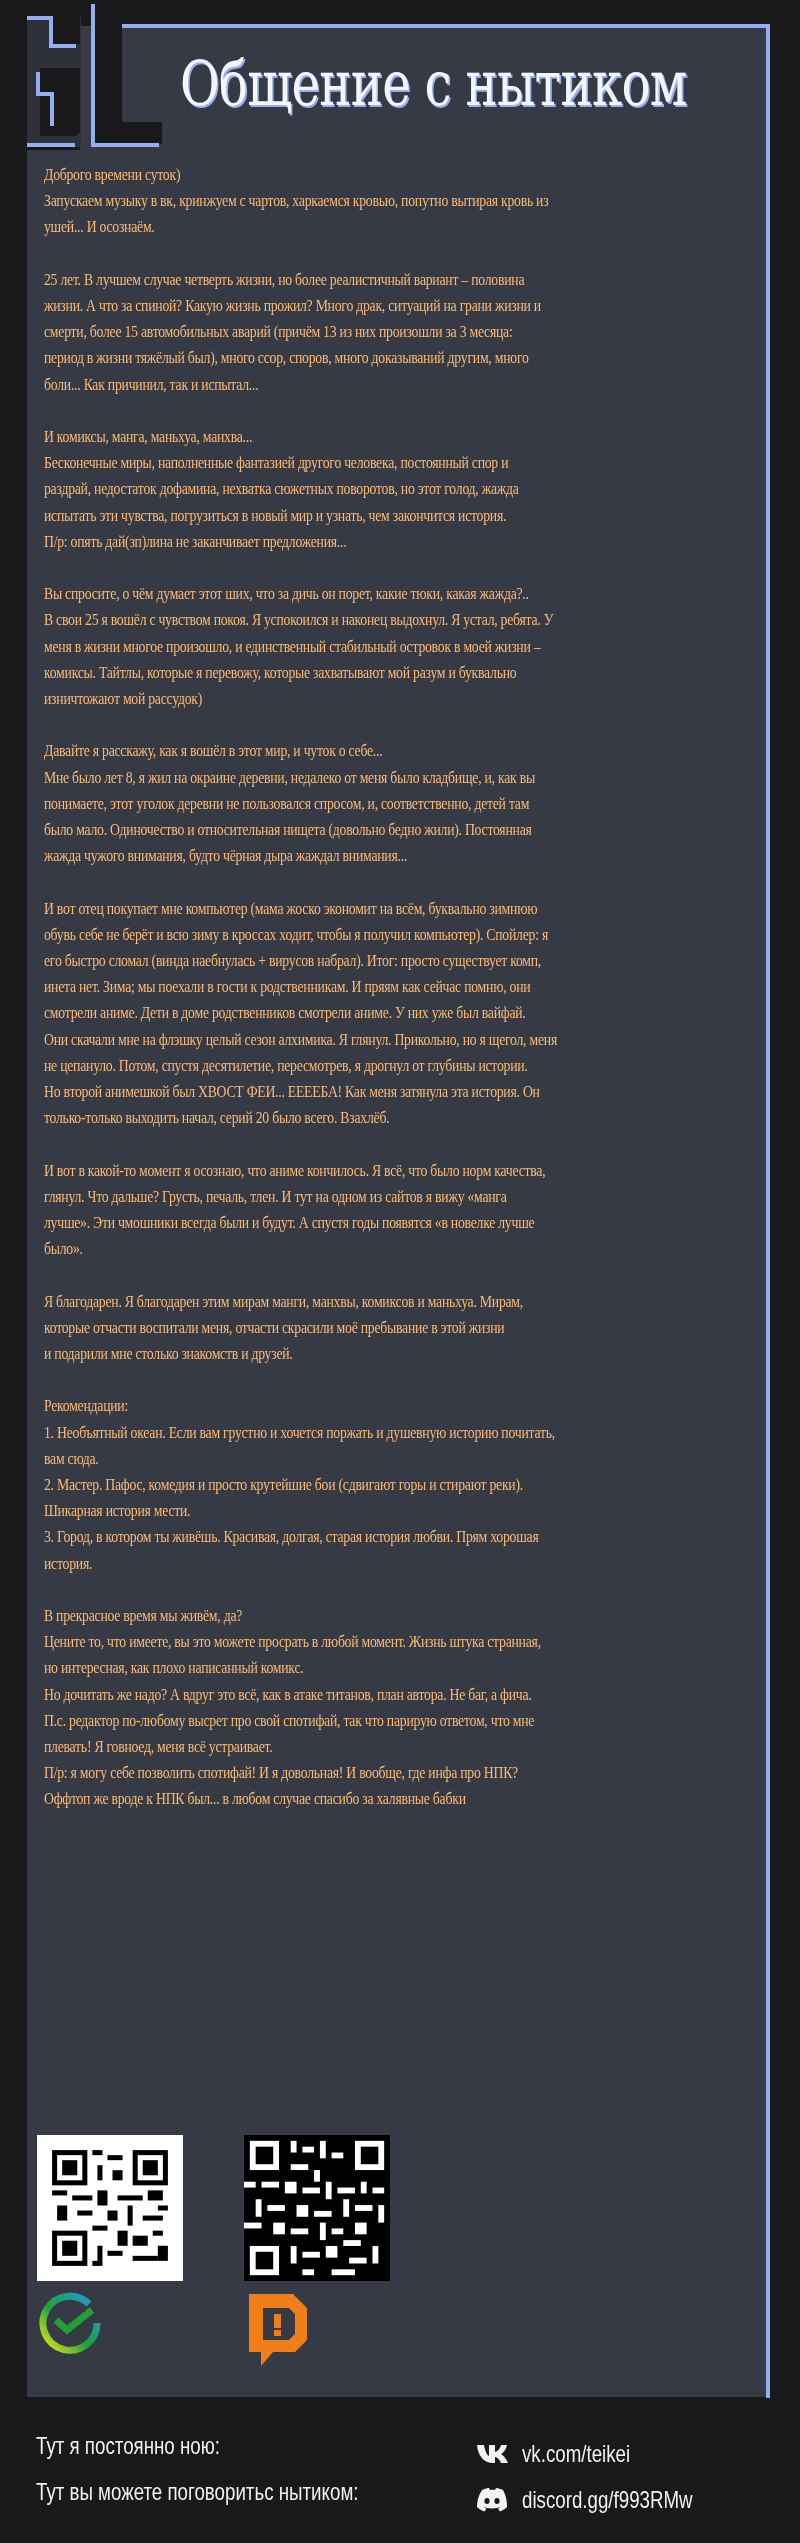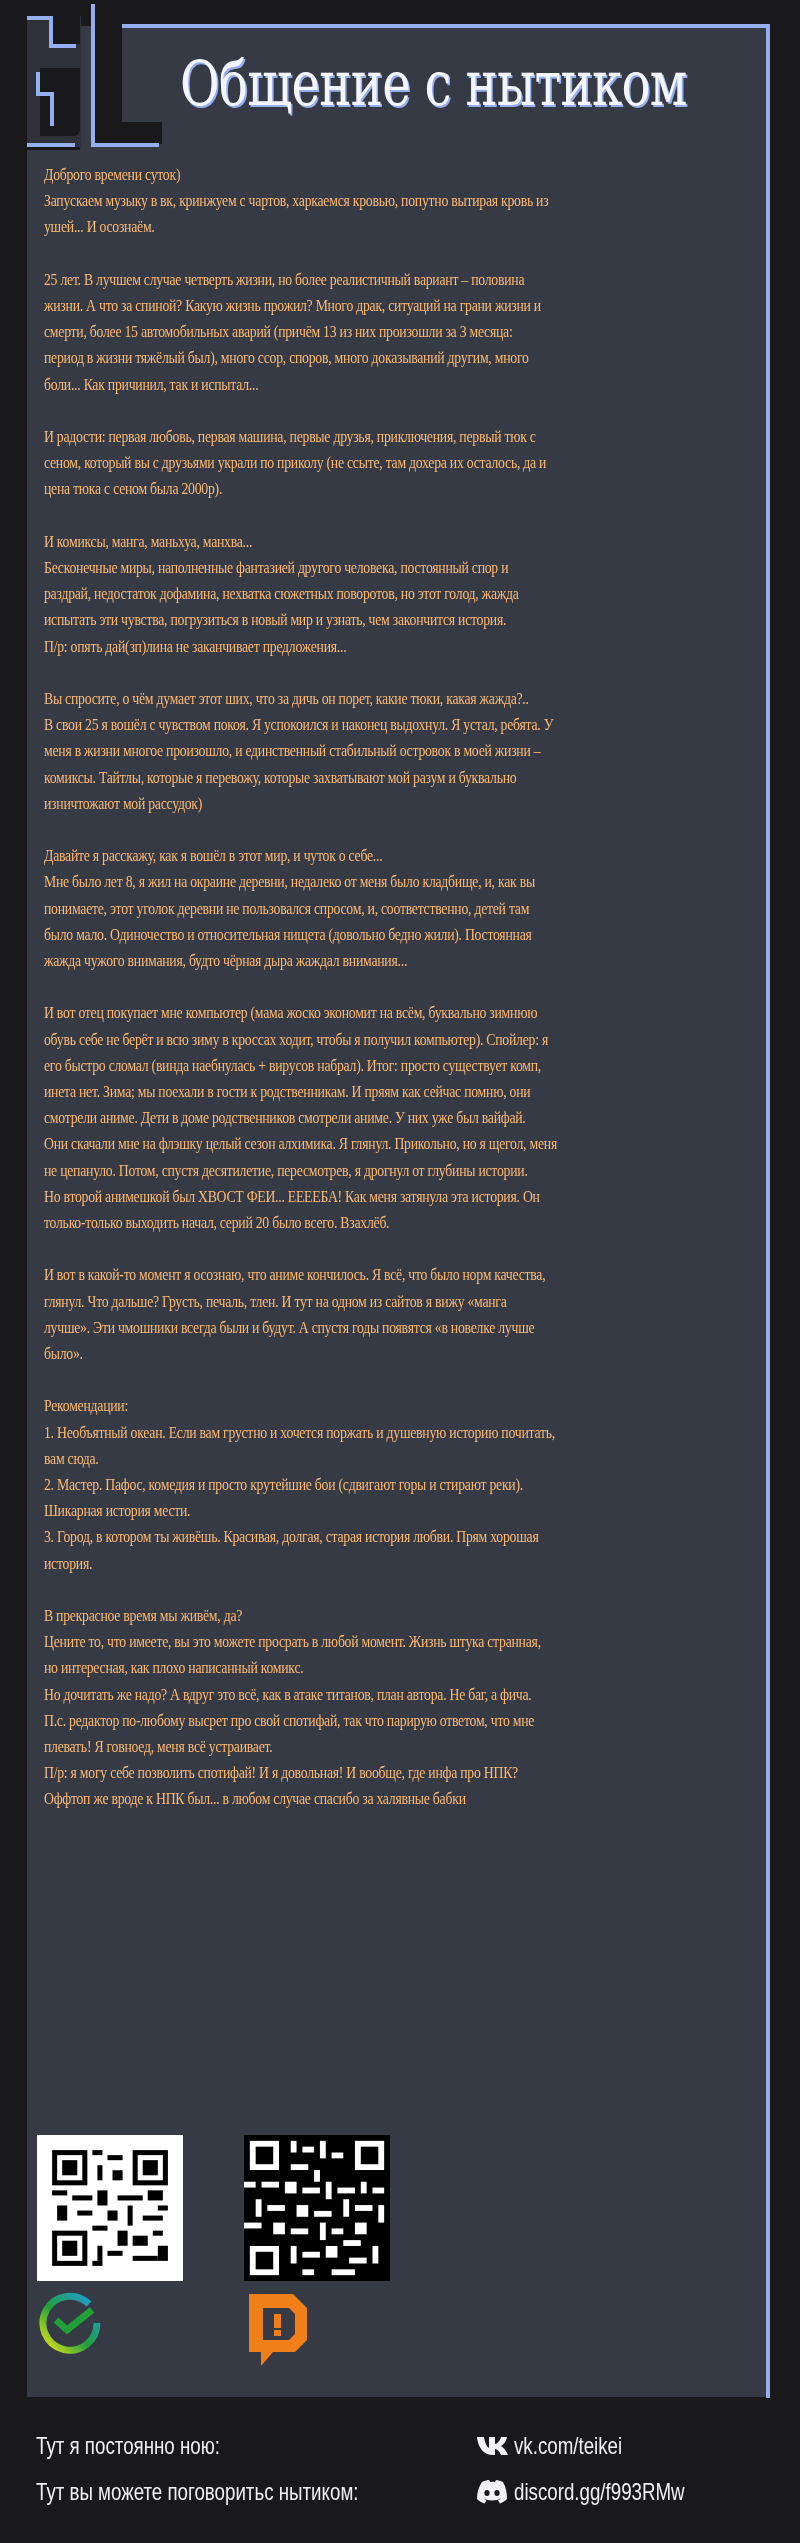--- a/index.html
+++ b/index.html
@@ -88,21 +88,21 @@
   .footer {
     position: absolute; left: 0; top: 2398px; width: 800px; height: 145px;
     color: #f2f2f4;
     font-family: "Liberation Sans", sans-serif;
     font-size: 24px;
   }
   .footer .row { position: absolute; left: 36px; width: 740px; height: 40px; }
   .footer .row.r1 { top: 34px; }
   .footer .row.r2 { top: 80px; text-decoration: underline; }
   .footer .label { position: absolute; left: 0; top: 0; white-space: nowrap; transform: scaleX(0.78); transform-origin: left center; }
-  .footer .link { position: absolute; left: 440px; top: 0; white-space: nowrap; display: flex; align-items: center; gap: 6px; }
+  .footer .link { position: absolute; left: 440px; top: 8px; white-space: nowrap; display: flex; align-items: center; gap: 14px; }
   .footer .link .txt { transform: scaleX(0.78); transform-origin: left center; display: inline-block; }
   .footer .ico { width: 32px; height: 26px; display: inline-block; }
 </style>
 </head>
 <body>
 
 <div class="panel"></div>
 <div class="border-top"></div>
 <div class="border-right"></div>
 
@@ -133,25 +133,20 @@
       <span class="line">ушей... И осознаём.</span>
     </div>
     <div class="para">
       <span class="line">25 лет. В лучшем случае четверть жизни, но более реалистичный вариант – половина</span>
       <span class="line">жизни. А что за спиной? Какую жизнь прожил? Много драк, ситуаций на грани жизни и</span>
       <span class="line">смерти, более 15 автомобильных аварий (причём 13 из них произошли за 3 месяца:</span>
       <span class="line">период в жизни тяжёлый был), много ссор, споров, много доказываний другим, много</span>
       <span class="line">боли... Как причинил, так и испытал...</span>
     </div>
     <div class="para">
-      <span class="line">И радости: первая любовь, первая машина, первые друзья, приключения, первый тюк с</span>
-      <span class="line">сеном, который вы с друзьями украли по приколу (не ссыте, там дохера их осталось, да и</span>
-      <span class="line">цена тюка с сеном была 2000р).</span>
-    </div>
-    <div class="para">
       <span class="line">И комиксы, манга, маньхуа, манхва...</span>
       <span class="line">Бесконечные миры, наполненные фантазией другого человека, постоянный спор и</span>
       <span class="line">раздрай, недостаток дофамина, нехватка сюжетных поворотов, но этот голод, жажда</span>
       <span class="line">испытать эти чувства, погрузиться в новый мир и узнать, чем закончится история.</span>
       <span class="line">П/р: опять дай(зп)лина не заканчивает предложения...</span>
     </div>
     <div class="para">
       <span class="line">Вы спросите, о чём думает этот ших, что за дичь он порет, какие тюки, какая жажда?..</span>
       <span class="line">В свои 25 я вошёл с чувством покоя. Я успокоился и наконец выдохнул. Я устал, ребята. У</span>
       <span class="line">меня в жизни многое произошло, и единственный стабильный островок в моей жизни –</span>
@@ -174,20 +169,25 @@
       <span class="line">Они скачали мне на флэшку целый сезон алхимика. Я глянул. Прикольно, но я щегол, меня</span>
       <span class="line">не цепануло. Потом, спустя десятилетие, пересмотрев, я дрогнул от глубины истории.</span>
       <span class="line">Но второй анимешкой был ХВОСТ ФЕИ... ЕЕЕЕБА! Как меня затянула эта история. Он</span>
       <span class="line">только-только выходить начал, серий 20 было всего. Взахлёб.</span>
     </div>
     <div class="para">
       <span class="line">И вот в какой-то момент я осознаю, что аниме кончилось. Я всё, что было норм качества,</span>
       <span class="line">глянул. Что дальше? Грусть, печаль, тлен. И тут на одном из сайтов я вижу «манга</span>
       <span class="line">лучше». Эти чмошники всегда были и будут. А спустя годы появятся «в новелке лучше</span>
       <span class="line">было».</span>
+    </div>
+    <div class="para">
+      <span class="line">Я благодарен. Я благодарен этим мирам манги, манхвы, комиксов и маньхуа. Мирам,</span>
+      <span class="line">которые отчасти воспитали меня, отчасти скрасили моё пребывание в этой жизни</span>
+      <span class="line">и подарили мне столько знакомств и друзей.</span>
     </div>
     <div class="para">
       <span class="line">Рекомендации:</span>
       <span class="line">1. Необъятный океан. Если вам грустно и хочется поржать и душевную историю почитать,</span>
       <span class="line">вам сюда.</span>
       <span class="line">2. Мастер. Пафос, комедия и просто крутейшие бои (сдвигают горы и стирают реки).</span>
       <span class="line">Шикарная история мести.</span>
       <span class="line">3. Город, в котором ты живёшь. Красивая, долгая, старая история любви. Прям хорошая</span>
       <span class="line">история.</span>
     </div>

